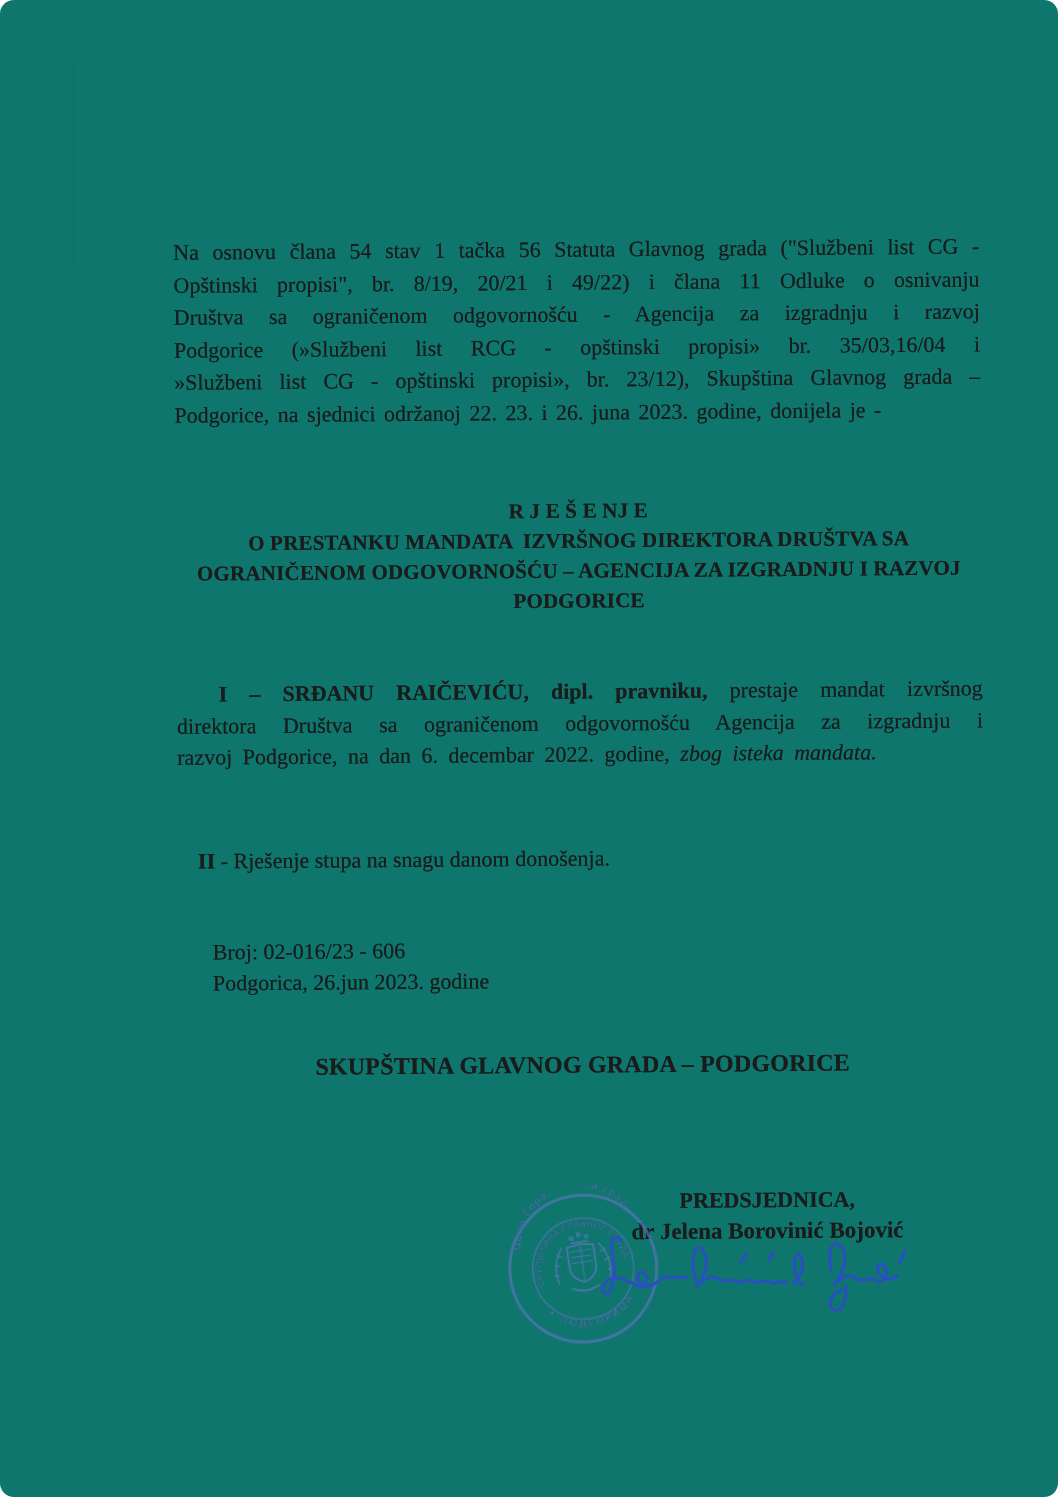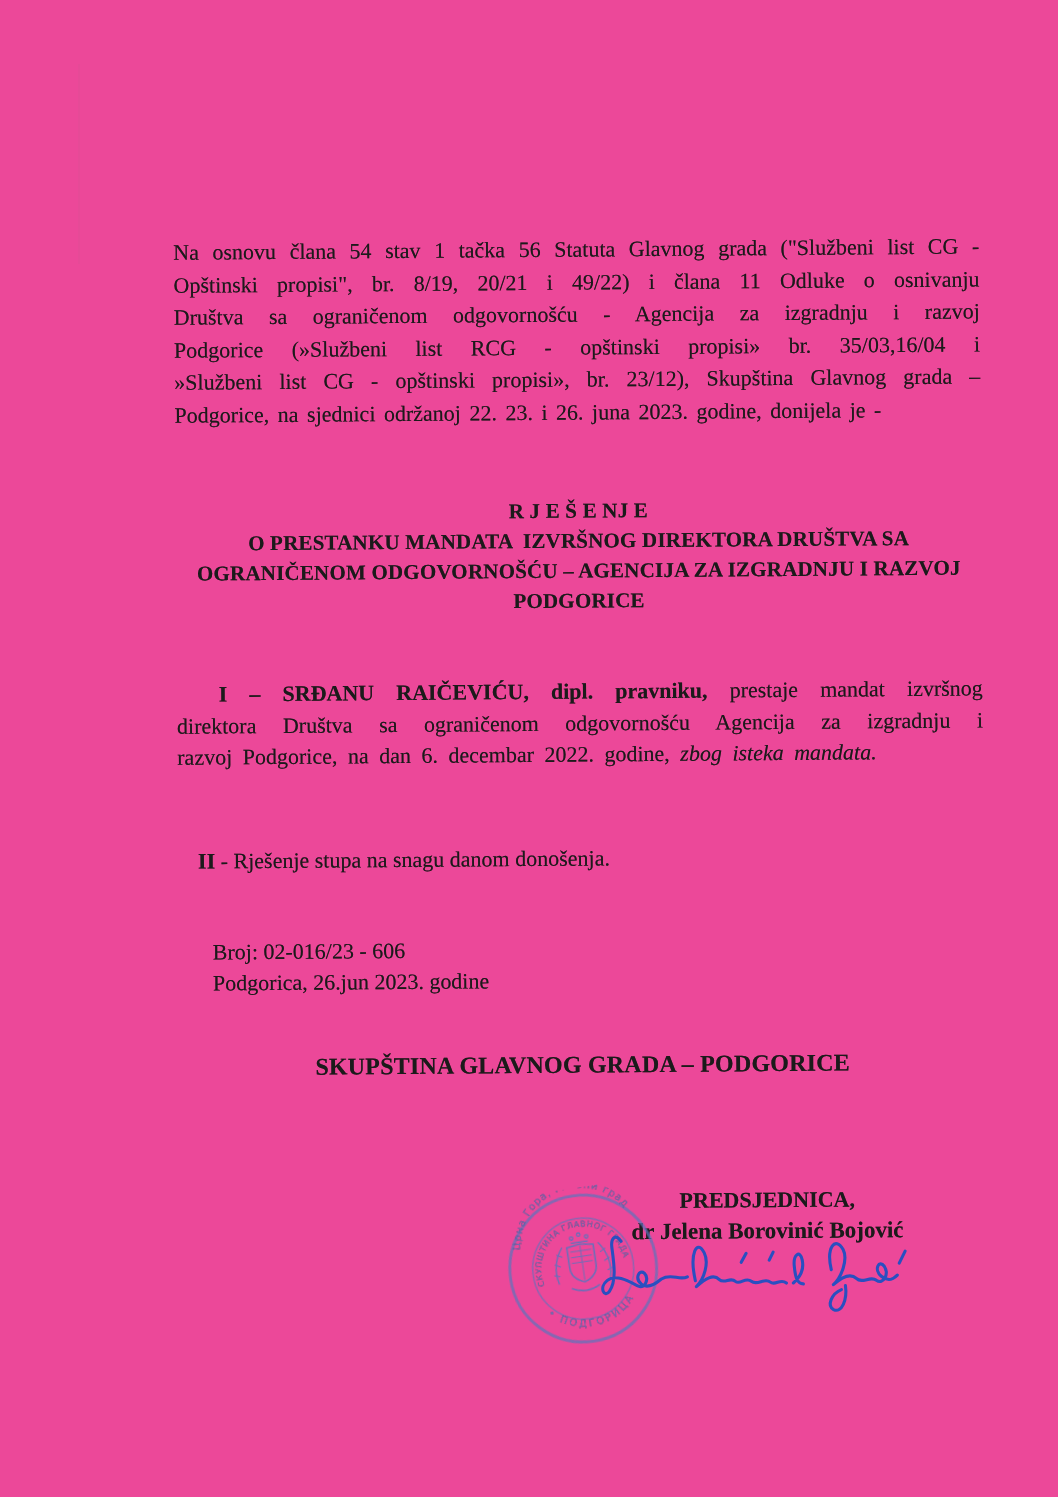--- a/index.html
+++ b/index.html
@@ -2,21 +2,21 @@
 <html style="--ink: #1b1b1b; --stamp-blue: #5b74bd; --signature-blue: #2a4fc0;"><head>
 <meta charset="utf-8">
 <style>
   html,body{margin:0;padding:0;}
   body{
     width:1058px;height:1497px;background:#ffffff;
     font-family:"Liberation Serif","DejaVu Serif",serif;
     color:var(--ink,#1b1b1b);
     overflow:hidden;
   }
-  .page{position:relative;width:1058px;height:1497px;background:#ec4899;overflow:hidden;}
+  .page{position:relative;width:1058px;height:1497px;background:#0f766e;overflow:hidden;border-radius:14px;}
   .content{
     position:absolute;inset:0;
     transform:rotate(-0.45deg);
     transform-origin:50% 40%;
     text-shadow:0 0 .5px rgba(0,0,0,.5);
   }
   .artifact{
     position:absolute;left:78px;top:64px;width:2px;height:200px;
     background:rgba(110,110,110,.05);
   }

